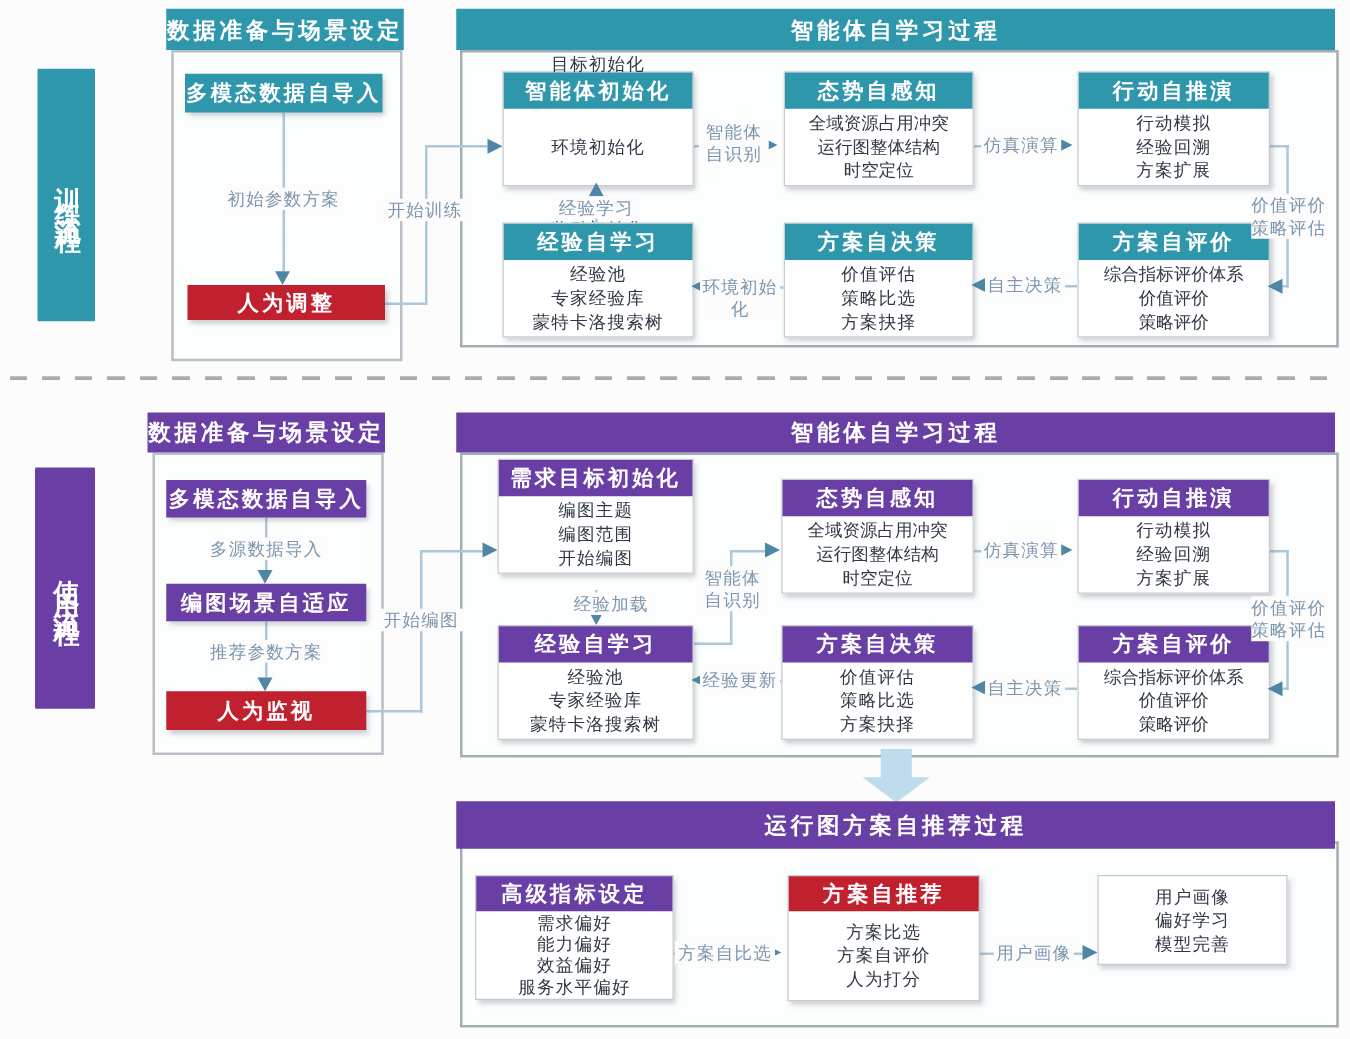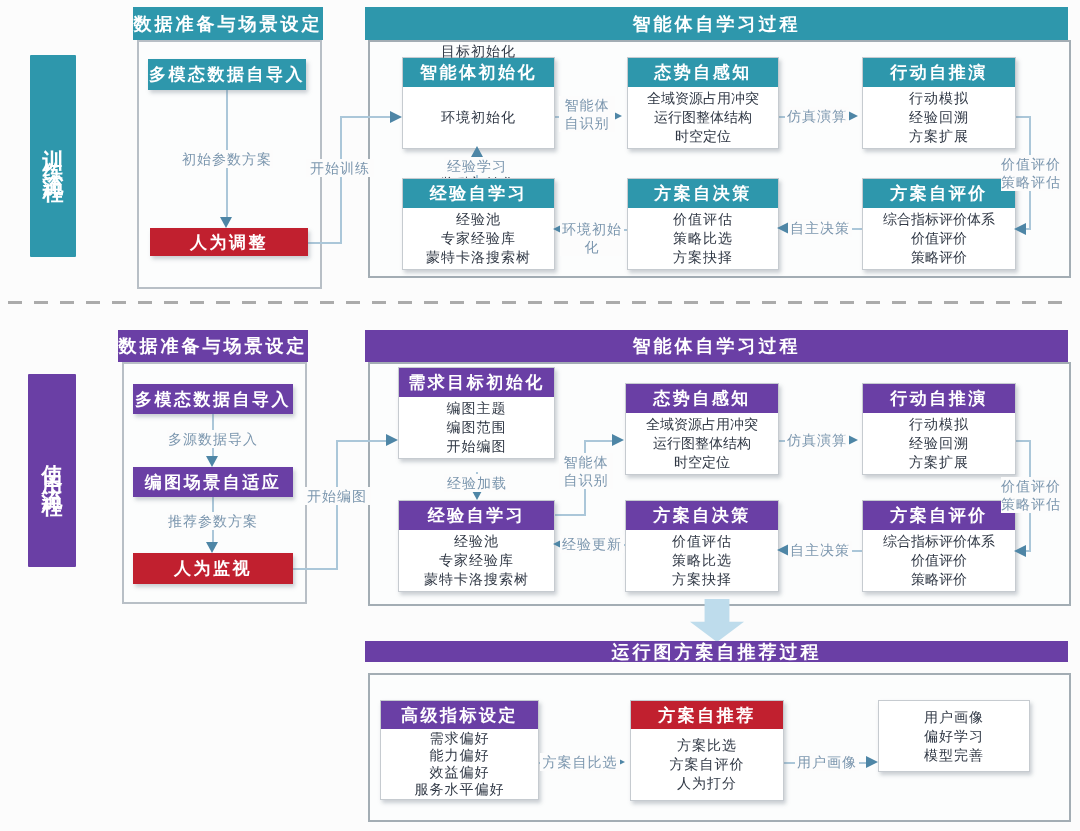--- a/index.html
+++ b/index.html
@@ -223,21 +223,21 @@
     <div class="node-hd purple">方案自评价</div>
     <div class="node-bd" style="height:61px;letter-spacing:0;">
       <div>综合指标评价体系</div>
       <div>价值评价</div>
       <div>策略评价</div>
     </div>
   </div>
 
   <div class="vl" style="left:476px;top:472px;height:18px;"></div>
   <div class="ar ar-d" style="left:471px;top:489px;"></div>
-  <div class="cl" style="left:444px;top:474px;width:66px;">经验加载</div>
+  <div class="cl" style="left:456px;top:474px;width:66px;">经验加载</div>
 
   <div class="hl" style="left:553px;top:514px;width:33px;"></div>
   <div class="vl" style="left:584px;top:440px;height:76px;"></div>
   <div class="hl" style="left:584px;top:440px;width:28px;"></div>
   <div class="ar ar-r" style="left:612px;top:434px;"></div>
   <div class="cl" style="left:559px;top:453px;width:54px;">
     <span>智能体</span><span>自识别</span>
   </div>
 
   <div class="hl" style="left:777px;top:440px;width:69px;"></div>
@@ -256,21 +256,21 @@
   <div class="ar ar-l" style="left:777px;top:544px;"></div>
   <div class="cl" style="left:788px;top:541px;width:64px;">自主决策</div>
 
   <div class="hl" style="left:565px;top:544px;width:60px;"></div>
   <div class="ar ar-l" style="left:553px;top:538px;"></div>
   <div class="cl" style="left:560px;top:535px;width:64px;">经验更新</div>
 
   <div class="fat-arrow"></div>
 
   <div class="panel-bd" style="left:368px;top:673px;width:699px;height:145px;"></div>
-  <div class="panel-hd purple" style="left:365px;top:641px;width:703px;height:21px;">运行图方案自推荐过程</div>
+  <div class="panel-hd purple" style="left:365px;top:641px;width:703px;height:38px;">运行图方案自推荐过程</div>
 
   <div class="node" style="left:380px;top:700px;width:157px;">
     <div class="node-hd purple" style="height:28px;">高级指标设定</div>
     <div class="node-bd" style="height:70px;line-height:17px;">
       <div>需求偏好</div>
       <div>能力偏好</div>
       <div>效益偏好</div>
       <div>服务水平偏好</div>
     </div>
   </div>

